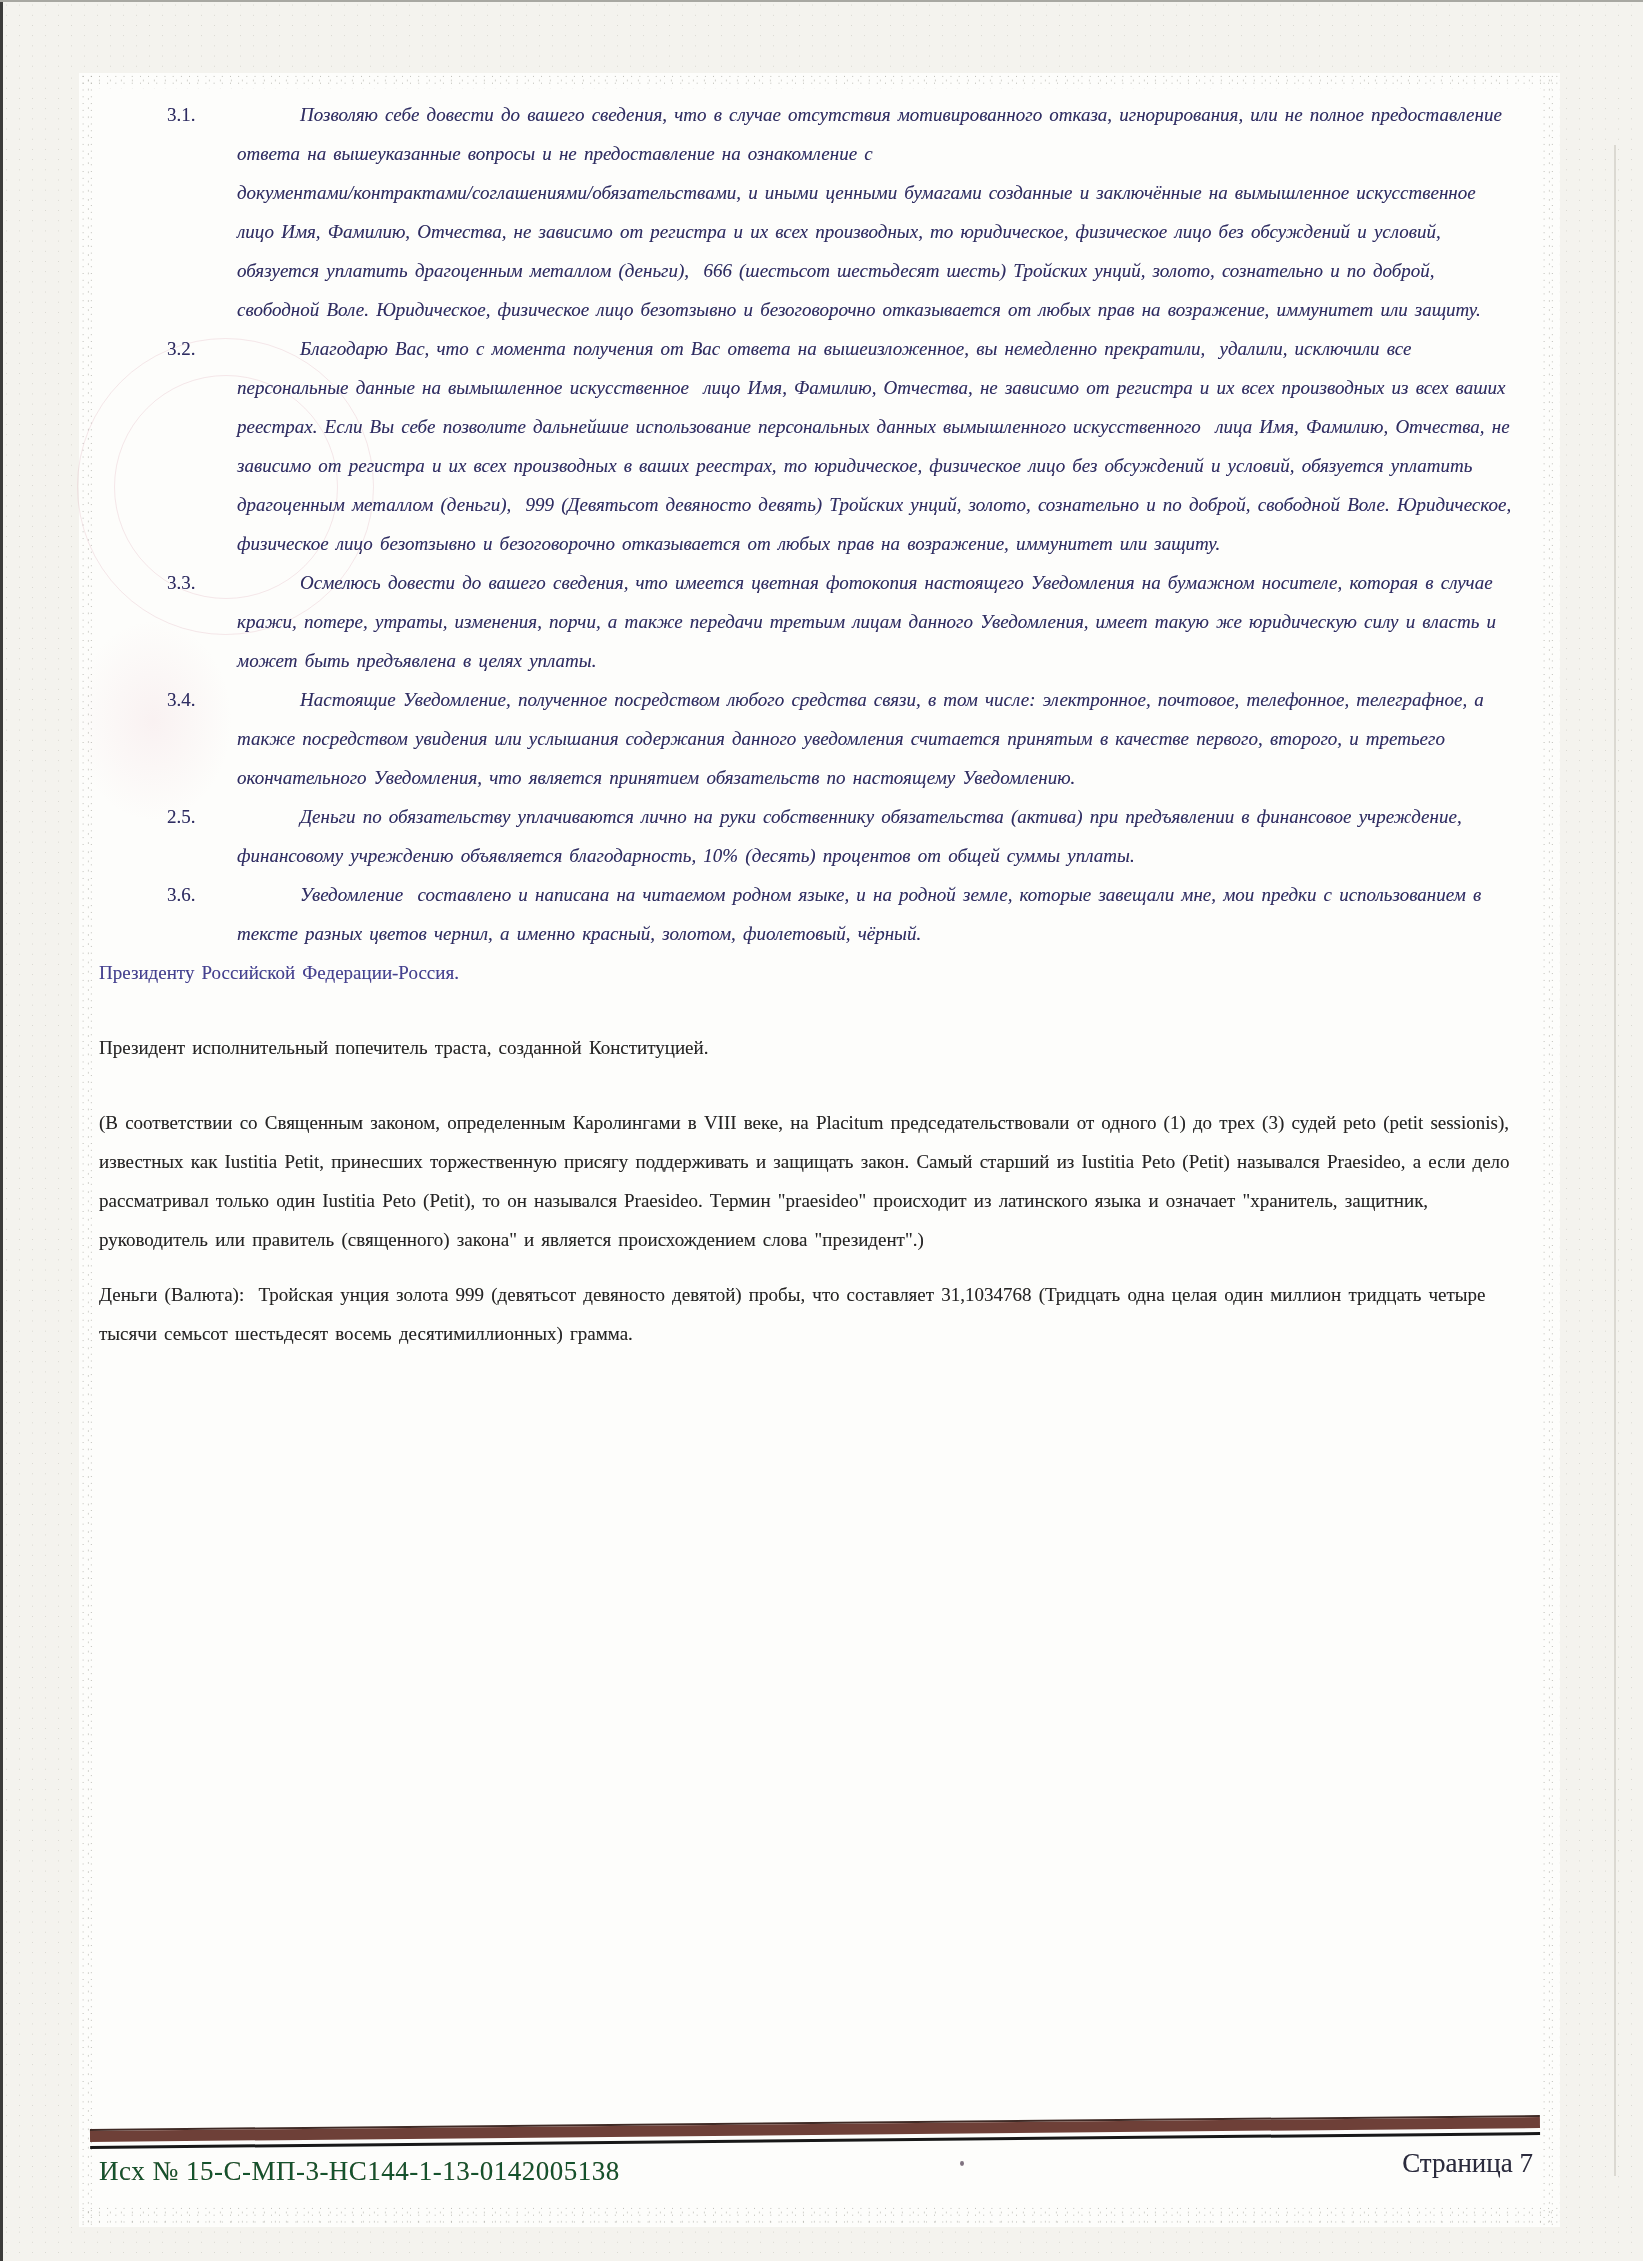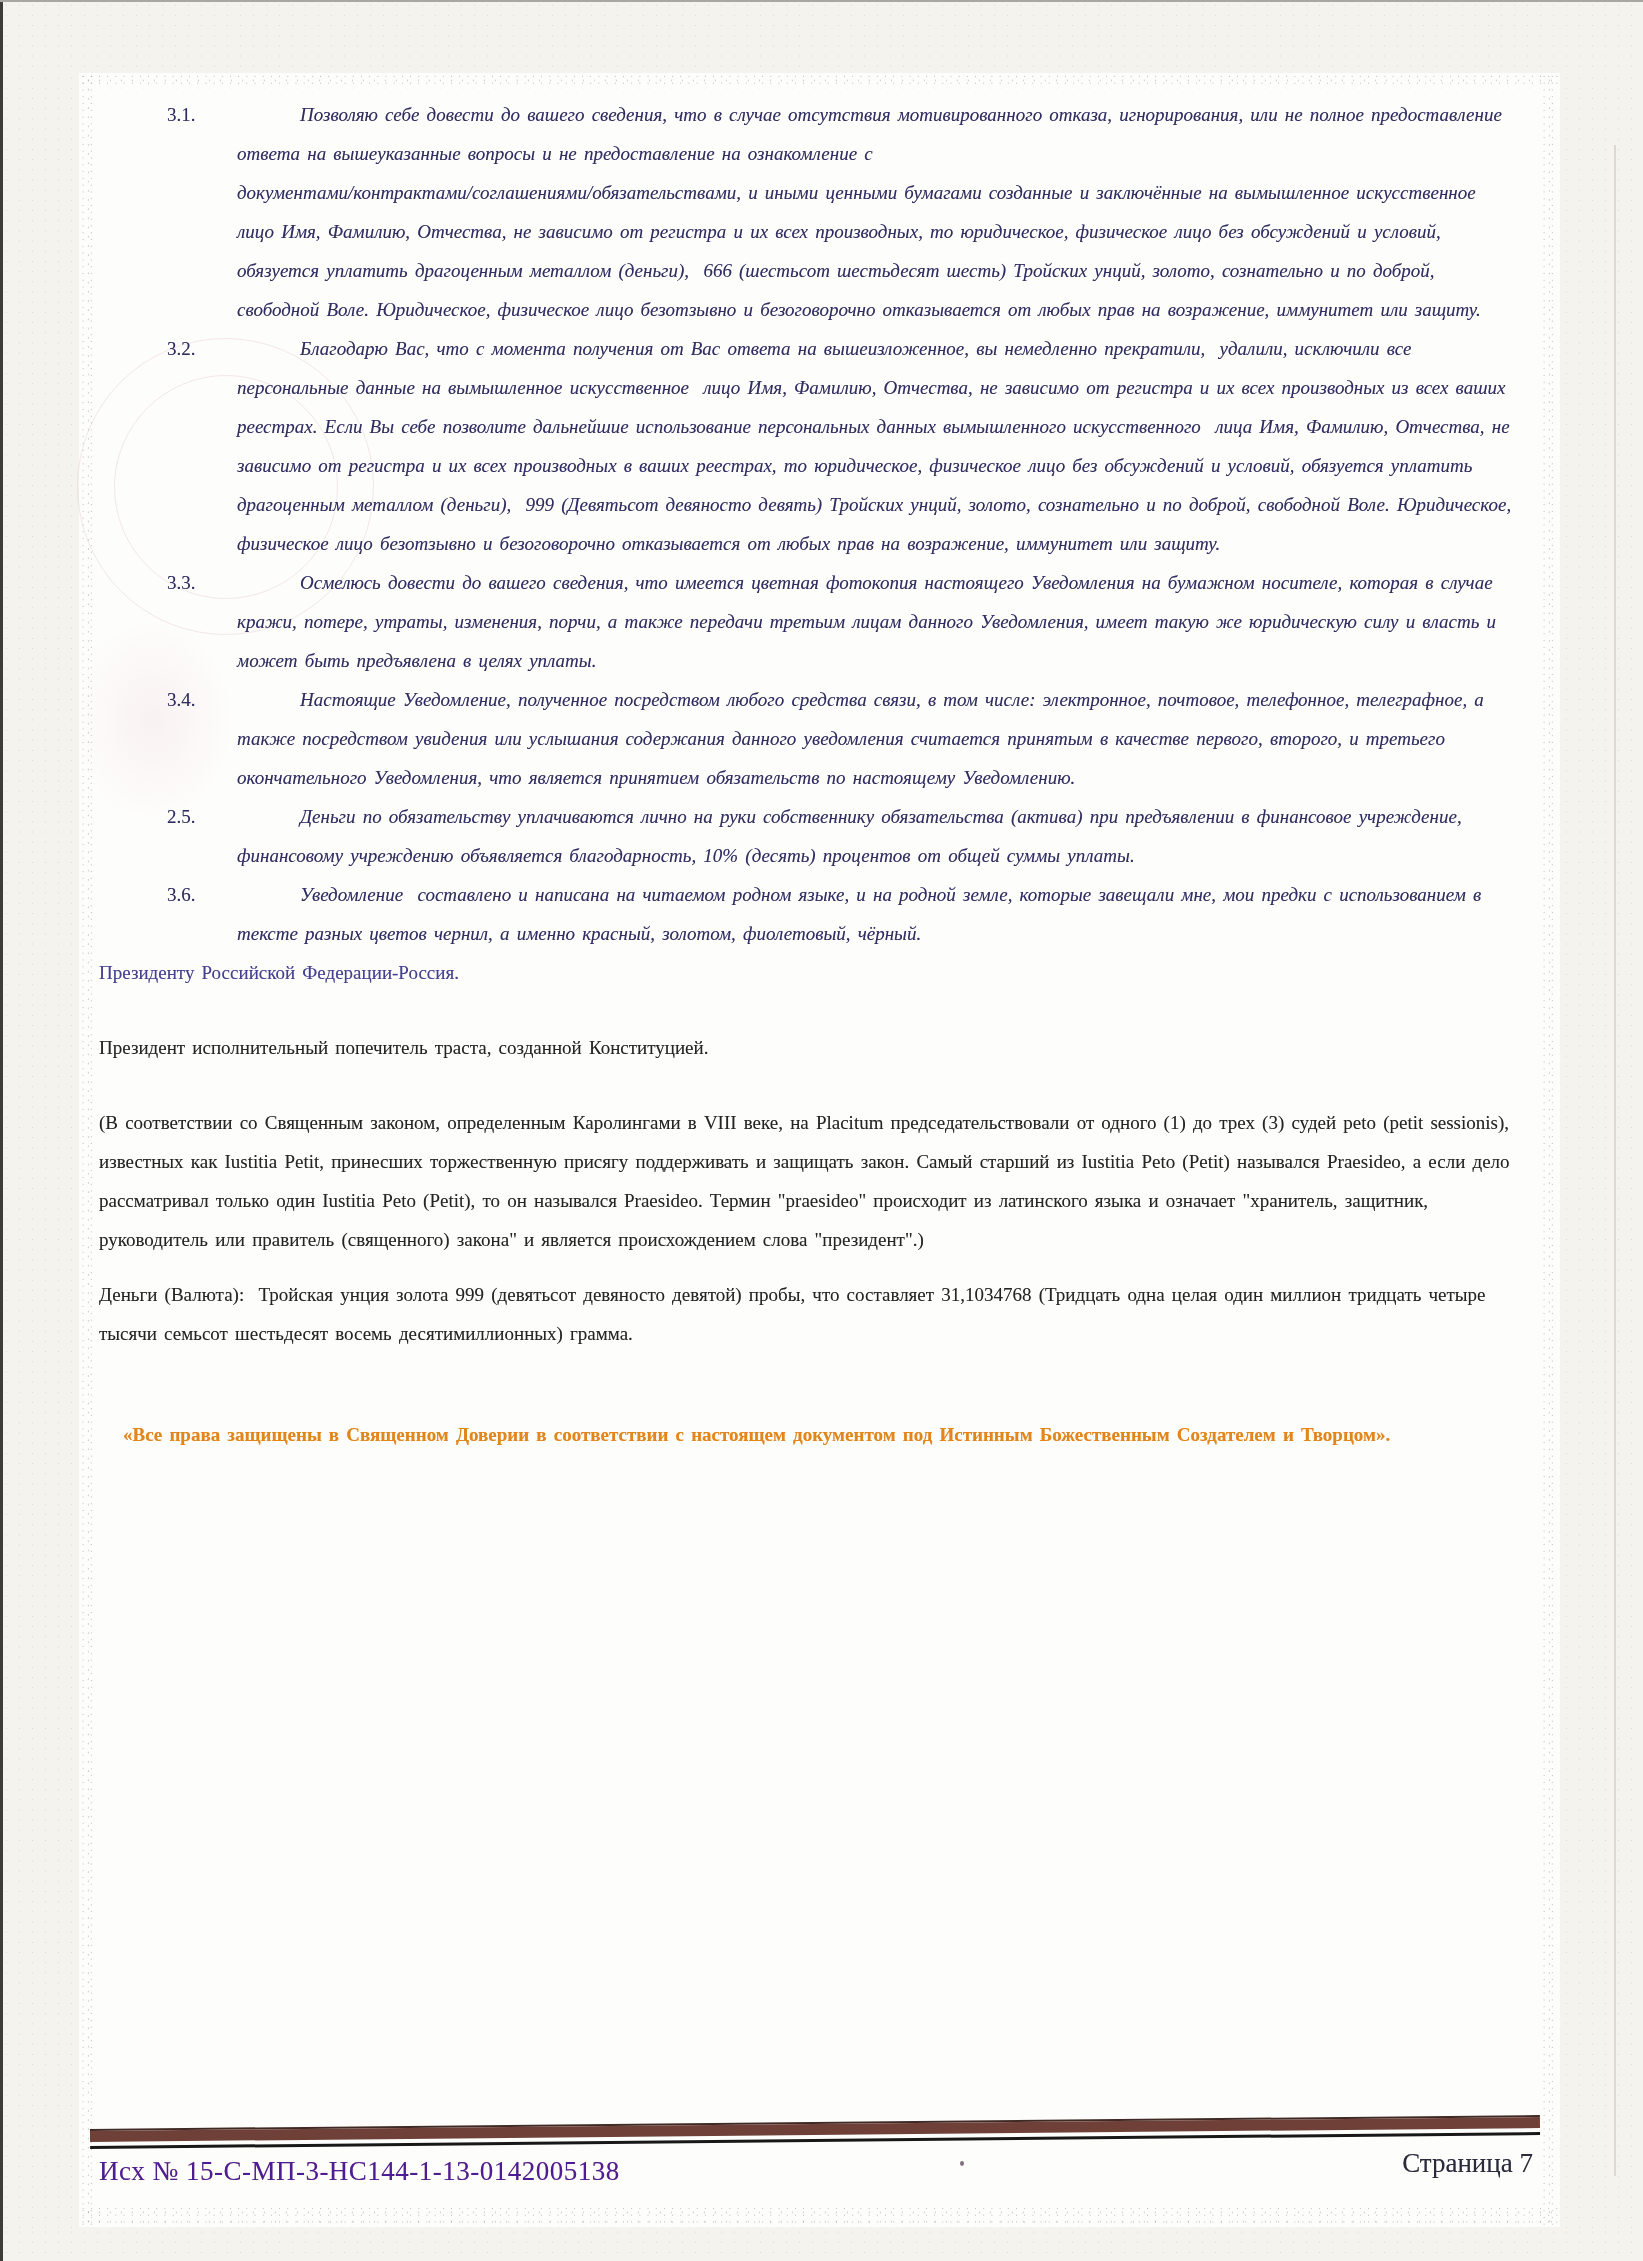--- a/index.html
+++ b/index.html
@@ -61,21 +61,21 @@
   .rights { text-indent:24px; padding-right:29px; }
   
   .footer-rule { position:absolute; left:90px; top:2122px; width:1450px; transform:rotate(-0.55deg); }
   .fr-a { height:2.4px;  background:#3f2a25; }
   .fr-b { height:10.2px; background:#6e4038; }
   .fr-c { height:4.4px;  background:transparent; }
   .fr-d { height:2.9px;  background:#181818; }
   .footer-row { position:absolute; left:99px; top:2146px; width:1434px;
                 display:flex; justify-content:space-between; align-items:flex-start;
                 font-size:27px; line-height:34px; }
-  .doc-number  { color:#4c1d95; margin-top:7.7px; letter-spacing:0.5px;
+  .doc-number  { color:#14532d; margin-top:7.7px; letter-spacing:0.5px;
                  text-shadow:0 0 0.5px rgba(163,36,31,.4); }
   .page-number { color:#2b2b3d; text-shadow:0 0 0.5px rgba(43,43,61,.35);margin-left:12px; }
   .stray-dot { position:absolute; left:960px; top:2161px; width:4.4px; height:5.3px;
                background:rgba(60,40,60,.65); border-radius:50%; }
 </style>
 </head>
 <body>
 
 <div class="scan">
 
@@ -125,21 +125,20 @@
 
     <div class="sec">
       <span class="num ink-indigo">3.6.</span>
       <p class="txt ink-indigo">Уведомление  составлено и написана на читаемом родном языке, и на родной земле, которые завещали мне, мои предки с использованием в тексте разных цветов чернил, а именно красный, золотом, фиолетовый, чёрный.</p>
     </div>
 
     <p class="txt ink-violet">Президенту Российской Федерации-Россия.</p>
     <p class="txt ink-black">Президент исполнительный попечитель траста, созданной Конституцией.</p>
     <p class="txt ink-black">(В соответствии со Священным законом, определенным Каролингами в VIII веке, на Placitum председательствовали от одного (1) до трех (3) судей peto (petit sessionis), известных как Iustitia Petit, принесших торжественную присягу поддерживать и защищать закон. Самый старший из Iustitia Peto (Petit) назывался Praesideo, а если дело рассматривал только один Iustitia Peto (Petit), то он назывался Praesideo. Термин "praesideo" происходит из латинского языка и означает "хранитель, защитник, руководитель или правитель (священного) закона" и является происхождением слова "президент".)</p>
     <p class="txt ink-black gap-before-sm">Деньги (Валюта):  Тройская унция золота 999 (девятьсот девяносто девятой) пробы, что составляет 31,1034768 (Тридцать одна целая один миллион тридцать четыре тысячи семьсот шестьдесят восемь десятимиллионных) грамма.</p>
-    <p class="txt ink-orange rights gap-before-lg">«Все права защищены в Священном Доверии в соответствии с настоящем документом под Истинным Божественным Создателем и Творцом».</p>
 
   </div>
 
   <div class="footer-rule">
     <div class="fr-a"></div>
     <div class="fr-b"></div>
     <div class="fr-c"></div>
     <div class="fr-d"></div>
   </div>
 

